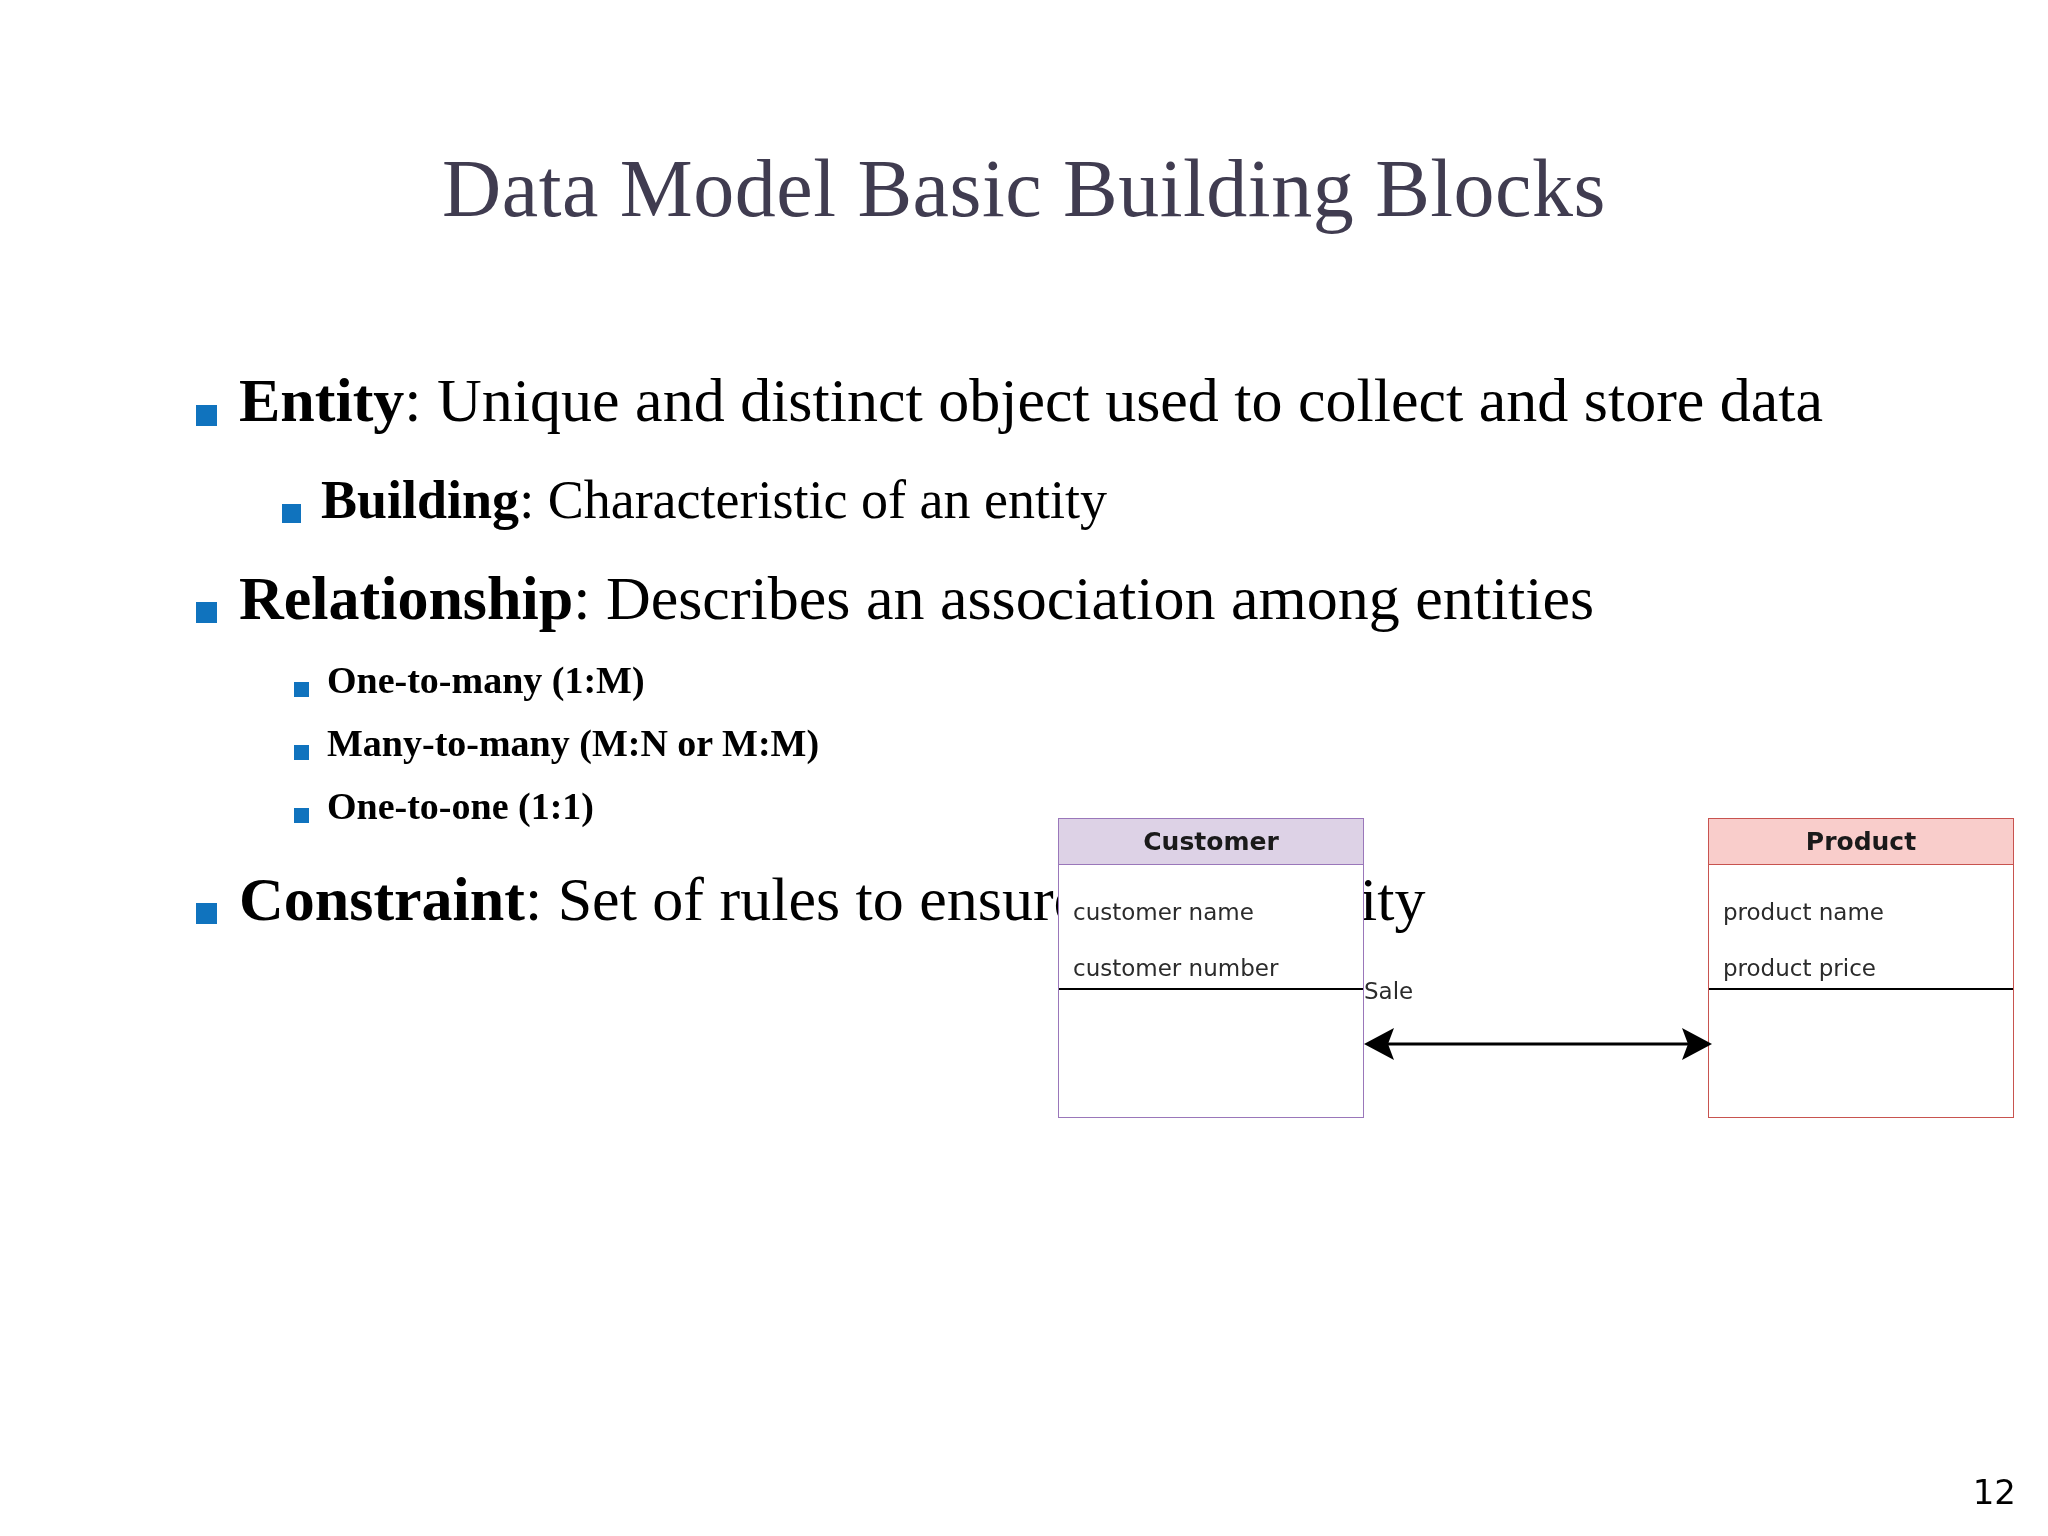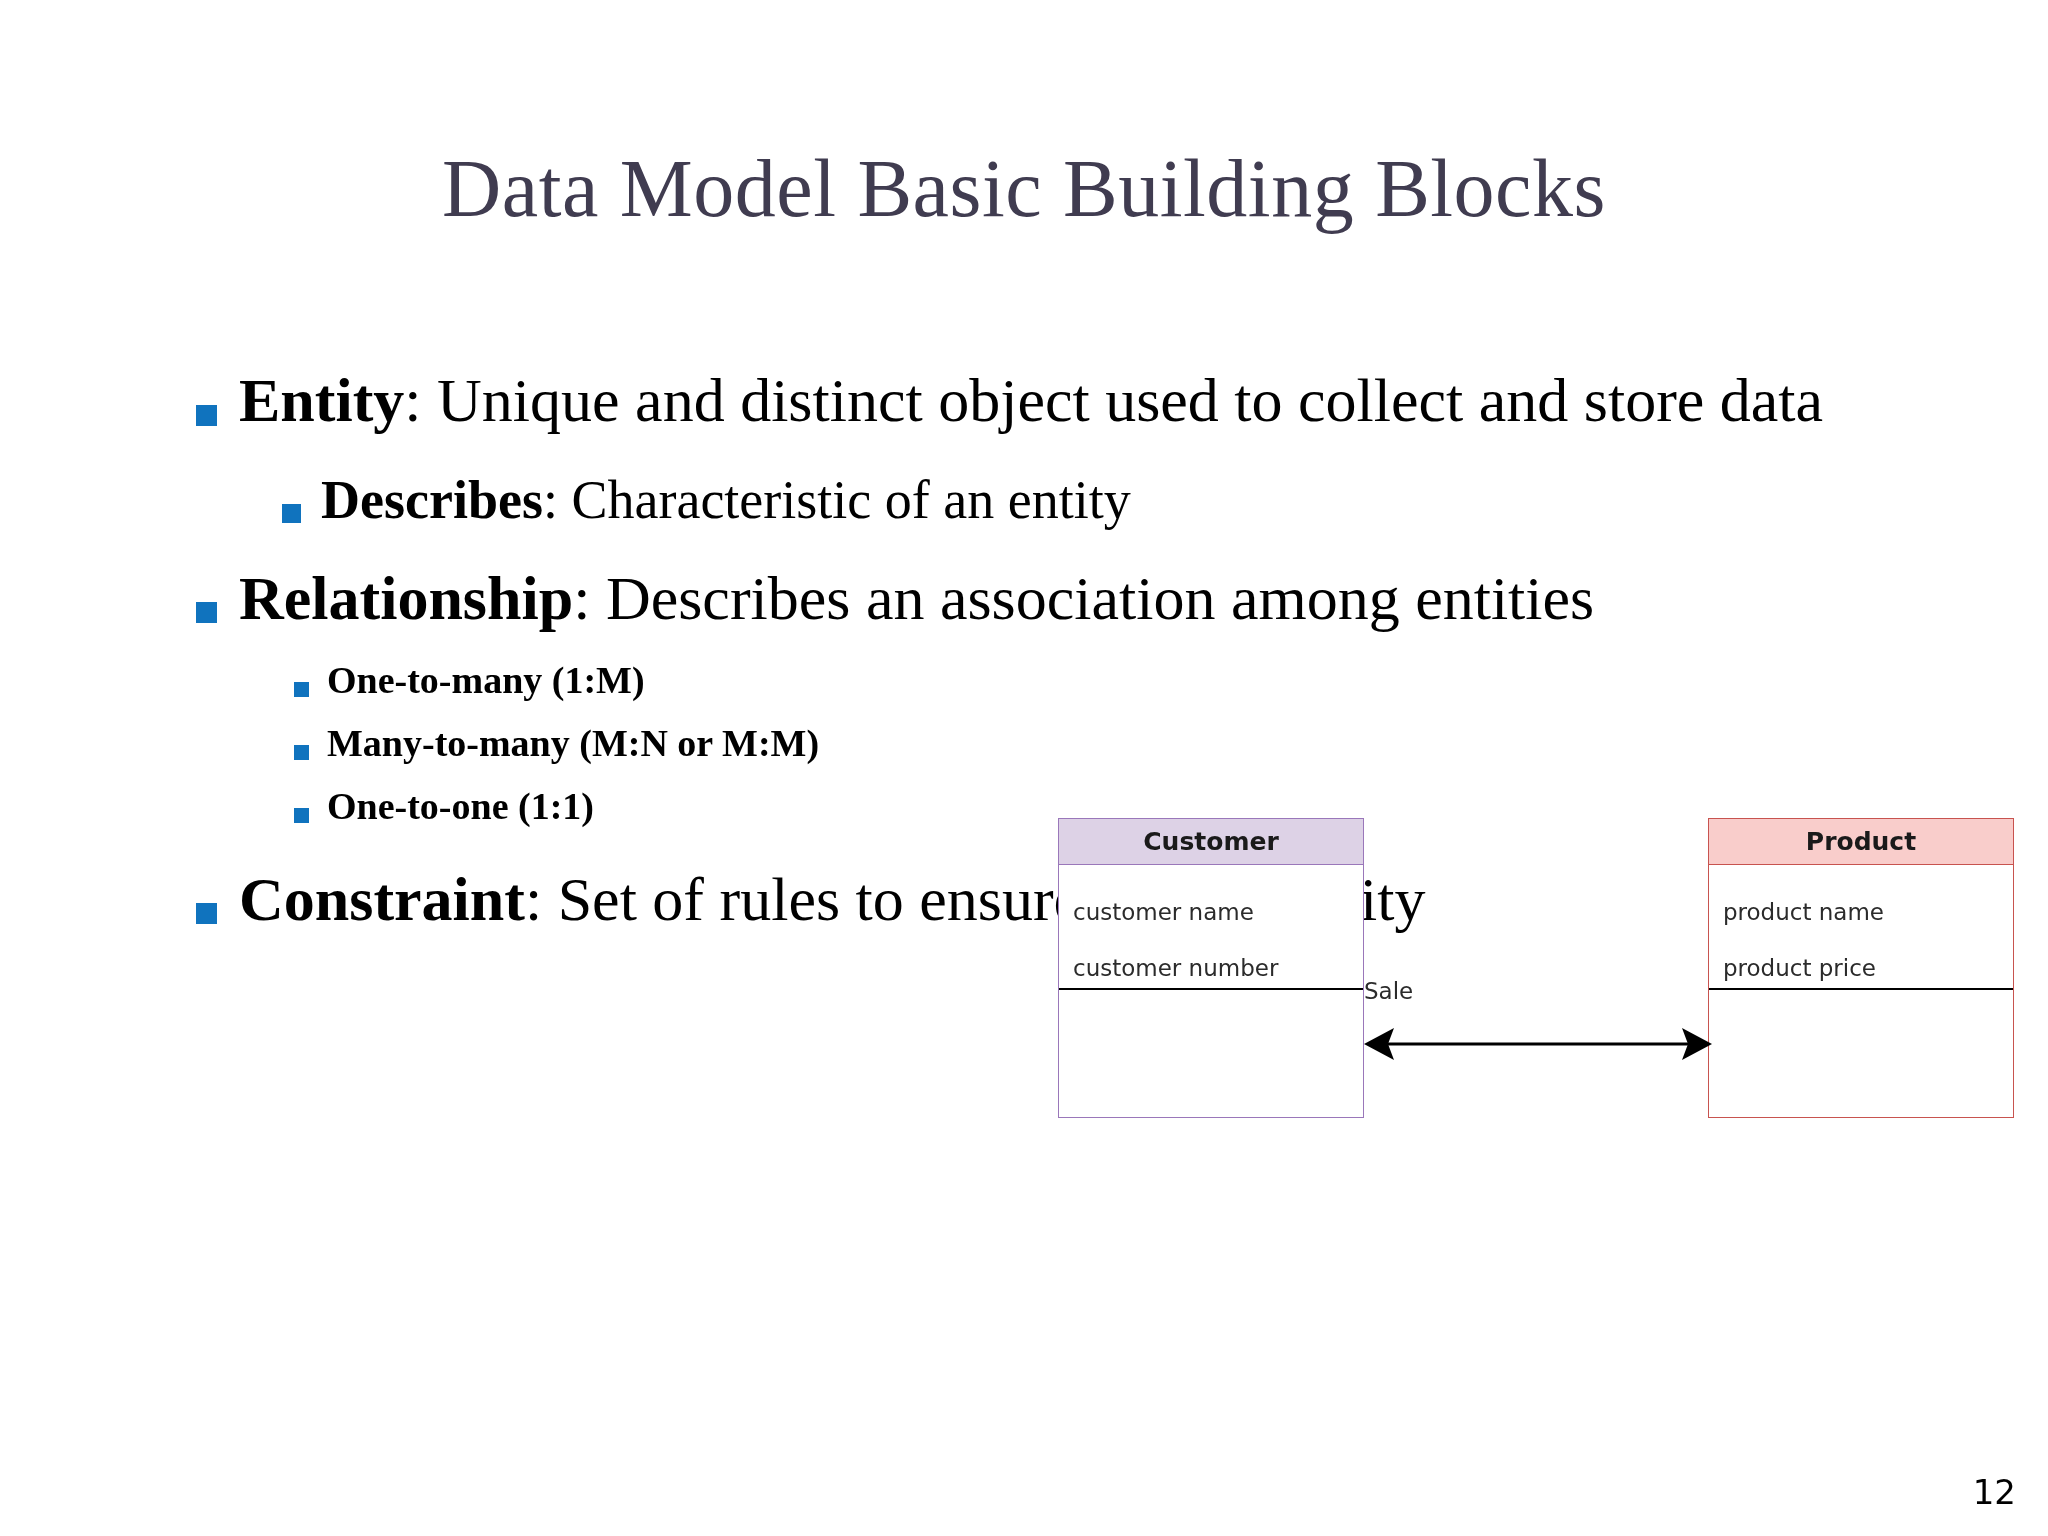--- a/index.html
+++ b/index.html
@@ -202,21 +202,21 @@
 
   <div class="bullet-row lvl1">
     <span class="sq"></span>
     <span class="txt"><span class="b">Entity</span><span>: </span><span>Unique and distinct object used to collect and store data</span></span>
   </div>
 
   <div class="spacer-md"></div>
 
   <div class="bullet-row lvl2">
     <span class="sq"></span>
-    <span class="txt"><span class="b">Describes</span><span>: </span><span>Characteristic of an entity</span></span>
+    <span class="txt"><span class="b">Building</span><span>: </span><span>Characteristic of an entity</span></span>
   </div>
 
   <div class="spacer-md"></div>
 
   <div class="bullet-row lvl1">
     <span class="sq"></span>
     <span class="txt"><span class="b">Relationship</span><span>: </span><span>Describes an association among entities</span></span>
   </div>
 
   <div class="spacer-sm"></div>

